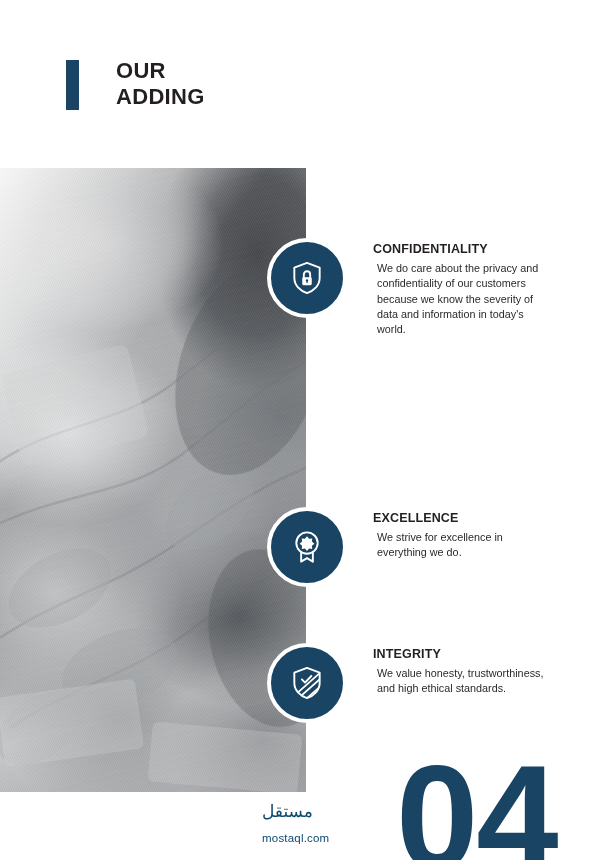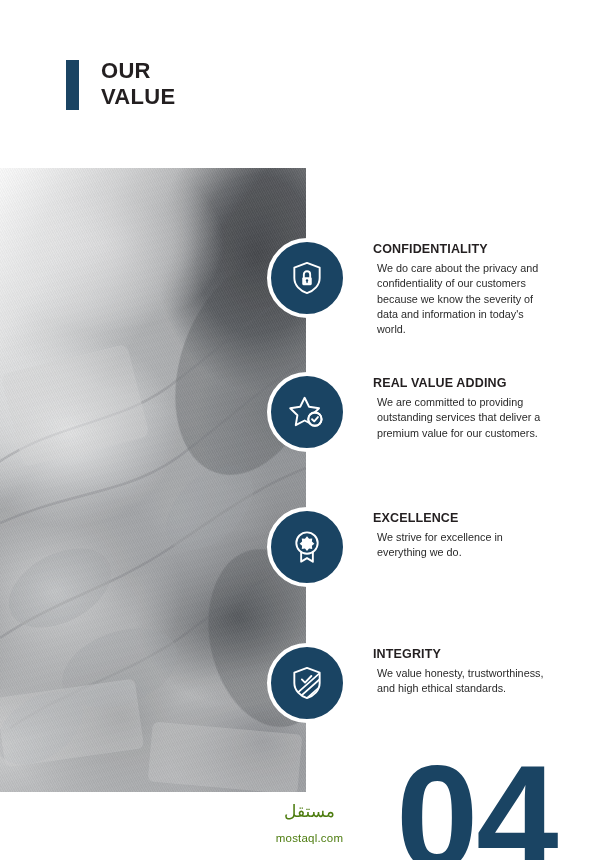--- a/index.html
+++ b/index.html
@@ -19,20 +19,21 @@
     overflow: hidden;
   }
 
   
   .header {
     position: absolute;
     left: 66px;
     top: 58px;
     display: flex;
     align-items: flex-start;
+    gap: 15px;
   }
   .accent-bar {
     width: 13px;
     height: 50px;
     background: #1a4463;
     flex: 0 0 auto;
     margin-top: 2px;
   }
   .title-block {
     margin-left: 22px;
@@ -147,22 +148,22 @@
     color: #1a4463;
     letter-spacing: -2px;
     line-height: 1;
     white-space: nowrap;
   }
   .watermark {
     position: absolute;
     left: 262px;
     top: 803px;
     width: 95px;
-    text-align: center;
-    color: #4d7c0f;
+    text-align: left;
+    color: #0c4a6e;
     user-select: none;
   }
   .watermark-ar {
     font-size: 17px;
     line-height: 1;
     letter-spacing: 0.5px;
     direction: rtl;
   }
   .watermark-en {
     font-size: 11.5px;
@@ -173,21 +174,21 @@
 </style>
 </head>
 <body>
 
 <div id="page">
 
   <div class="header">
     <div class="accent-bar"></div>
     <div class="title-block">
       <span class="title-line">OUR</span>
-      <span class="title-line">VALUE</span>
+      <span class="title-line">ADDING</span>
     </div>
   </div>
 
   <div class="photo">
     <div class="photo-inner"></div>
     <svg class="photo-strokes" viewBox="0 0 306 624" preserveAspectRatio="none">
       <g fill="none" stroke="#6b6d71" stroke-width="2.5" opacity="0.45">
         <path d="M-10 300 C60 250 120 260 180 210 C220 180 250 150 300 120"></path>
         <path d="M-10 360 C70 320 130 330 190 280 C230 250 260 220 310 190"></path>
         <path d="M0 470 C60 430 110 420 170 380 C215 350 255 320 306 300"></path>
@@ -221,34 +222,20 @@
         <circle cx="24" cy="27" r="1.5" fill="#1a4463" stroke="none"></circle>
         <rect x="23.3" y="27" width="1.5" height="3.4" fill="#1a4463" stroke="none"></rect>
       </svg>
     </div>
     <div class="value-text">
       <p class="value-heading">CONFIDENTIALITY</p>
       <p class="value-body">We do care about the privacy and confidentiality of our customers because we know the severity of data and information in today's world.</p>
     </div>
   </div>
 
-  <div class="value-row" style="top:372px;">
-    <div class="icon-circle">
-      <svg viewBox="0 0 48 48" fill="none" stroke="#ffffff" stroke-width="2.4" stroke-linecap="round" stroke-linejoin="round">
-        <path d="M21 6 L26.6 17.4 L39.2 19.2 L30.1 28.1 L32.2 40.6 L21 34.7 L9.8 40.6 L11.9 28.1 L2.8 19.2 L15.4 17.4 Z"></path>
-        <circle cx="34" cy="33" r="8.4" fill="#1a4463"></circle>
-        <circle cx="34" cy="33" r="8.4"></circle>
-        <path d="M30.4 33.2 L33.1 35.8 L37.8 30.4"></path>
-      </svg>
-    </div>
-    <div class="value-text">
-      <p class="value-heading">REAL VALUE ADDING</p>
-      <p class="value-body">We are committed to providing outstanding services that deliver a premium value for our customers.</p>
-    </div>
-  </div>
 
   <div class="value-row" style="top:643px;">
     <div class="icon-circle">
       <svg viewBox="0 0 48 48" fill="none" stroke="#ffffff" stroke-width="2.4" stroke-linecap="round" stroke-linejoin="round">
         <defs>
           <clipPath id="shieldClip">
             <path d="M24 5 L40 11 V24 C40 33 33 40 24 43 C15 40 8 33 8 24 V11 Z"></path>
           </clipPath>
         </defs>
         <g clip-path="url(#shieldClip)" stroke-width="2.2">

